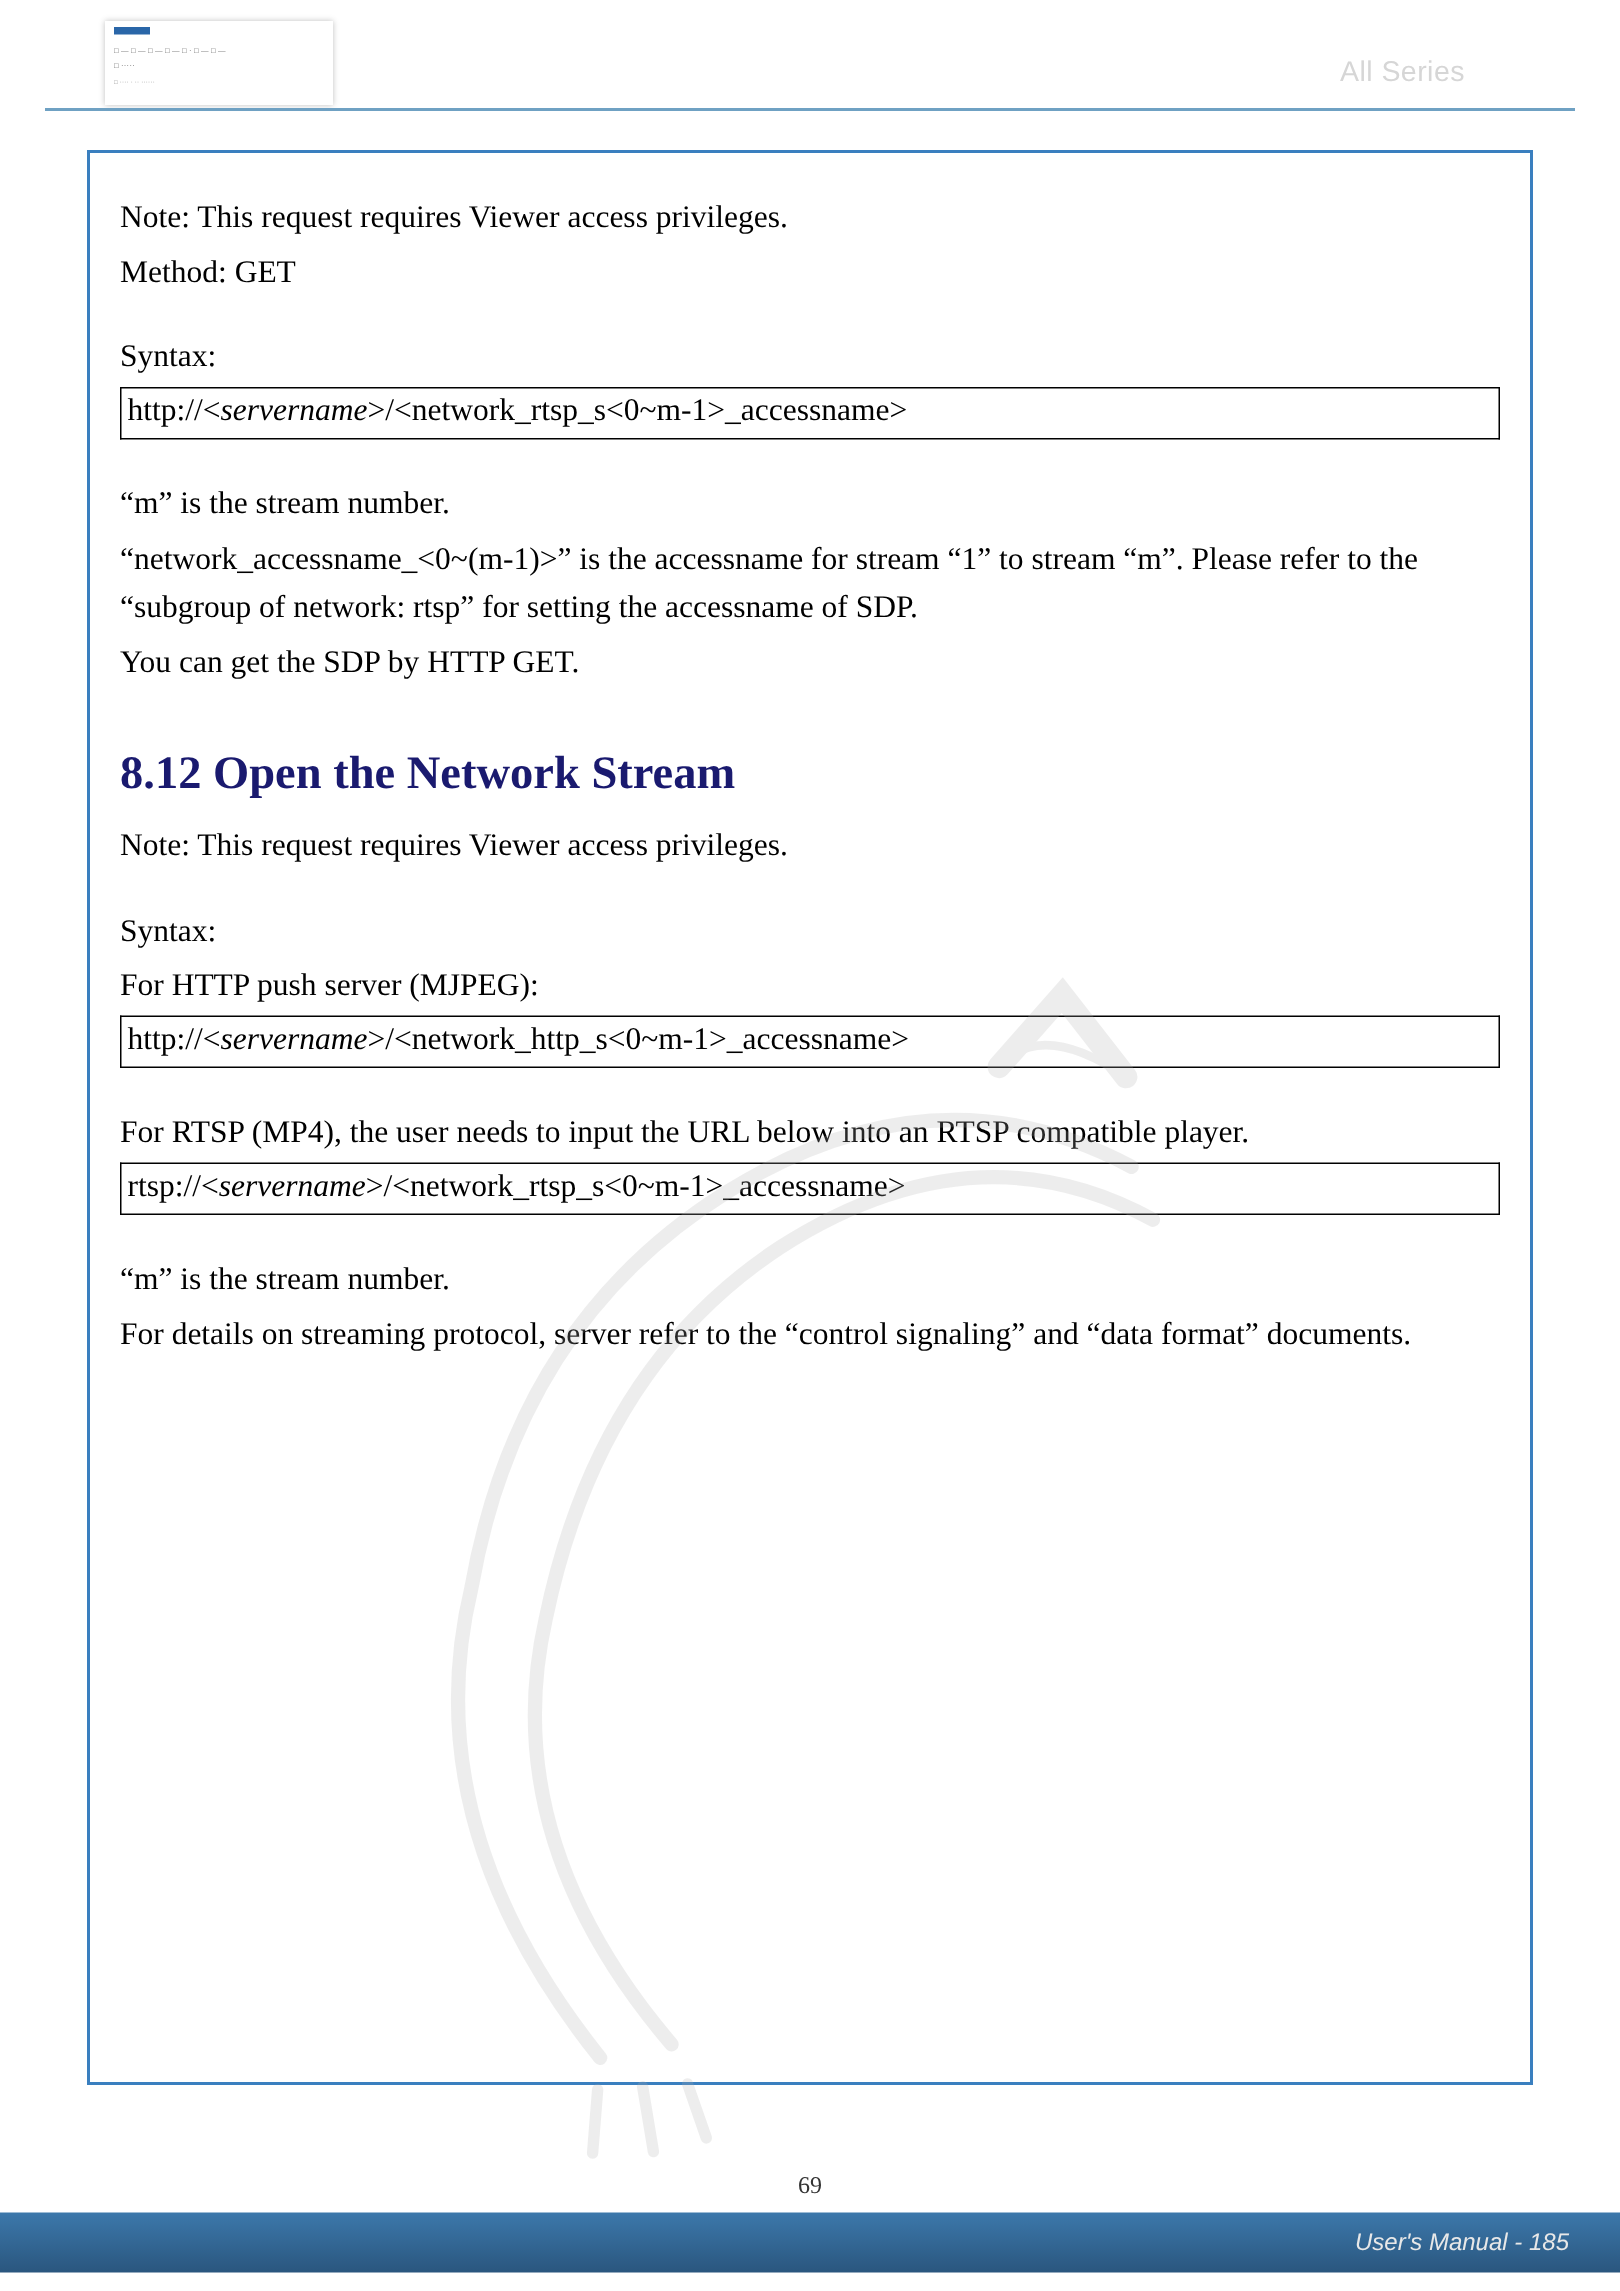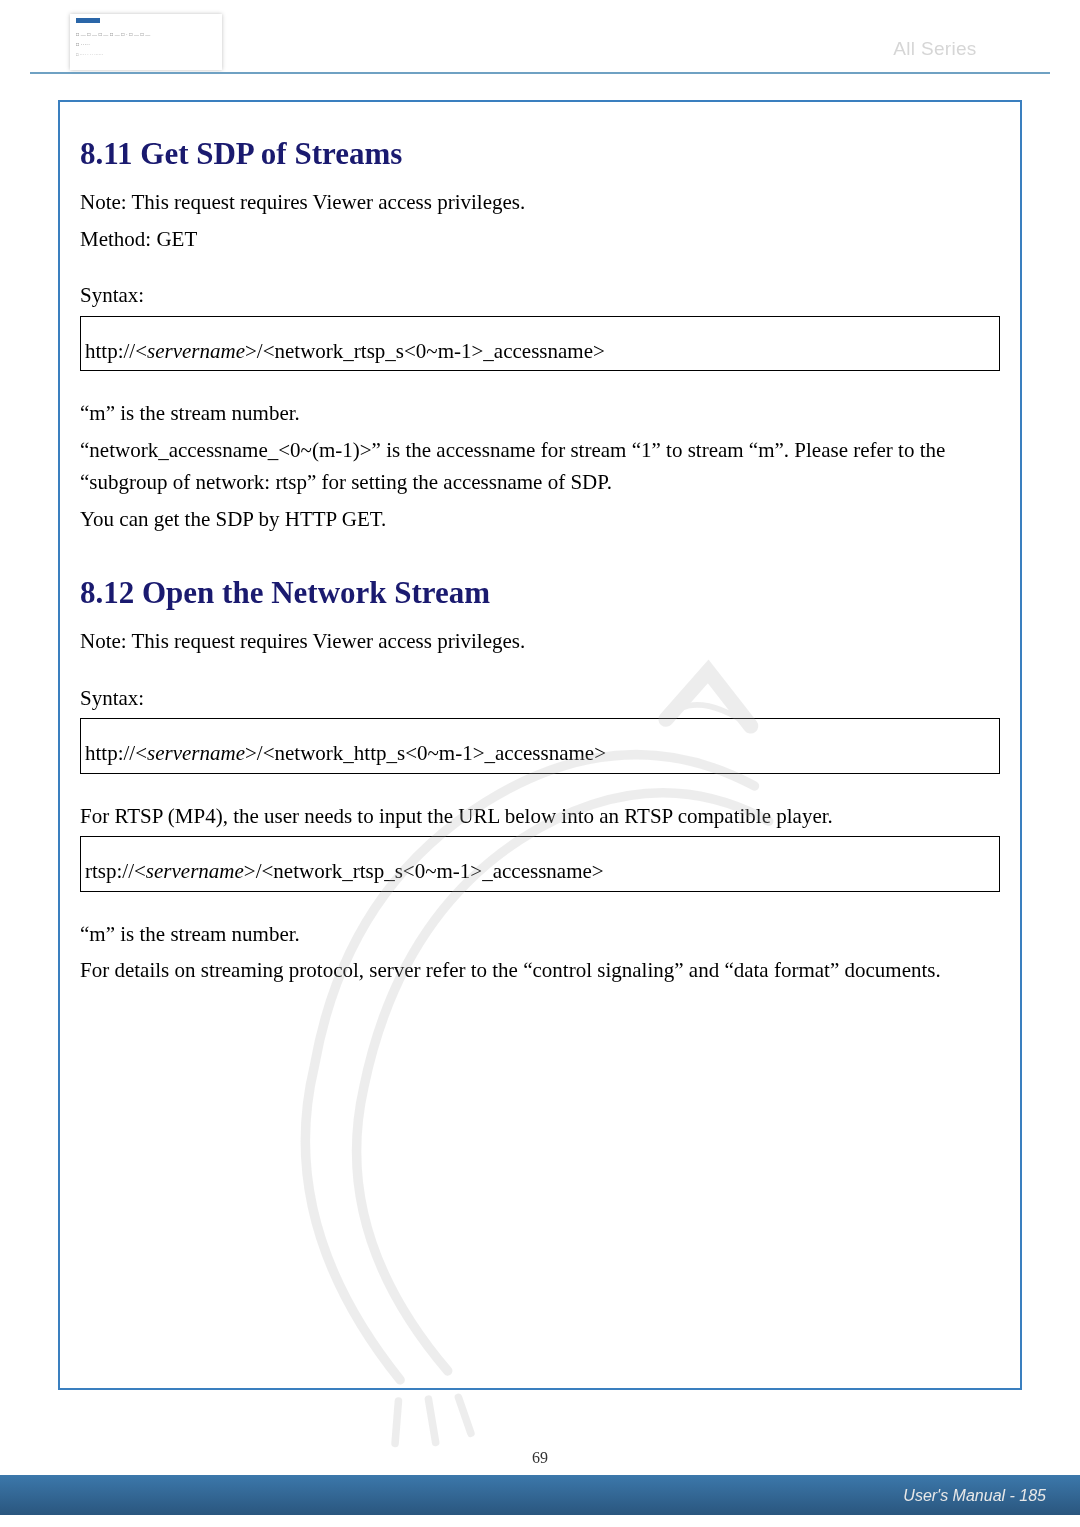--- a/index.html
+++ b/index.html
@@ -105,21 +105,21 @@
   .spacer-md { height: 20px; }
   .spacer-lg { height: 28px; }
   table.cmdbox {
     border-collapse: collapse;
     width: 100%;
     margin-top: 4px;
     margin-bottom: 6px;
   }
   table.cmdbox td {
     border: 1px solid #000;
-    padding: 20px 6px 5px 4px;
+    padding: 0 6px 5px 4px;
     font-size: 21px;
     font-family: "Times New Roman", Times, serif;
     line-height: 1.35;
   }
   .ital { font-style: italic; }
   .watermark {
     position: absolute;
     pointer-events: none;
     opacity: 0.22;
   }
@@ -190,21 +190,20 @@
           <g fill="none" stroke="#b0b0b0" stroke-width="10" stroke-linecap="round">
             <path d="M120 700 Q 60 500 160 360 Q 260 200 430 170 Q 600 140 700 260"></path>
             <path d="M170 710 Q 110 530 200 400 Q 300 250 450 220 Q 610 190 700 300"></path>
             <path d="M640 160 L700 130 L720 200" stroke-width="16"></path>
             <path d="M640 160 Q 680 140 720 200" stroke-width="6"></path>
             <path d="M110 720 L90 760 M140 730 L130 775 M170 740 L168 780" stroke-width="8"></path>
           </g>
         </svg>
       </div>
 
-      <h2 class="section">8.11 Get SDP of Streams</h2>
 
       <p class="para">
         <span class="bold">Note:</span><span> This request requires Viewer access privileges.</span>
       </p>
       <p class="para">
         <span class="bold">Method:</span><span> GET</span>
       </p>
 
       <div class="spacer-md"></div>
 
@@ -229,20 +228,21 @@
 
       <h2 class="section">8.12 Open the Network Stream</h2>
 
       <p class="para">
         <span class="bold">Note:</span><span> This request requires Viewer access privileges.</span>
       </p>
 
       <div class="spacer-md"></div>
 
       <p class="para">Syntax:</p>
+      <p class="para">For HTTP push server (MJPEG):</p>
       <table class="cmdbox">
         <tbody>
             <tr>
               <td>
           <span>http://&lt;</span><span class="ital">servername</span><span>&gt;/&lt;network_http_s&lt;0~m-1&gt;_accessname&gt;</span>
         </td>
             </tr>
       </tbody>
         </table>
 

